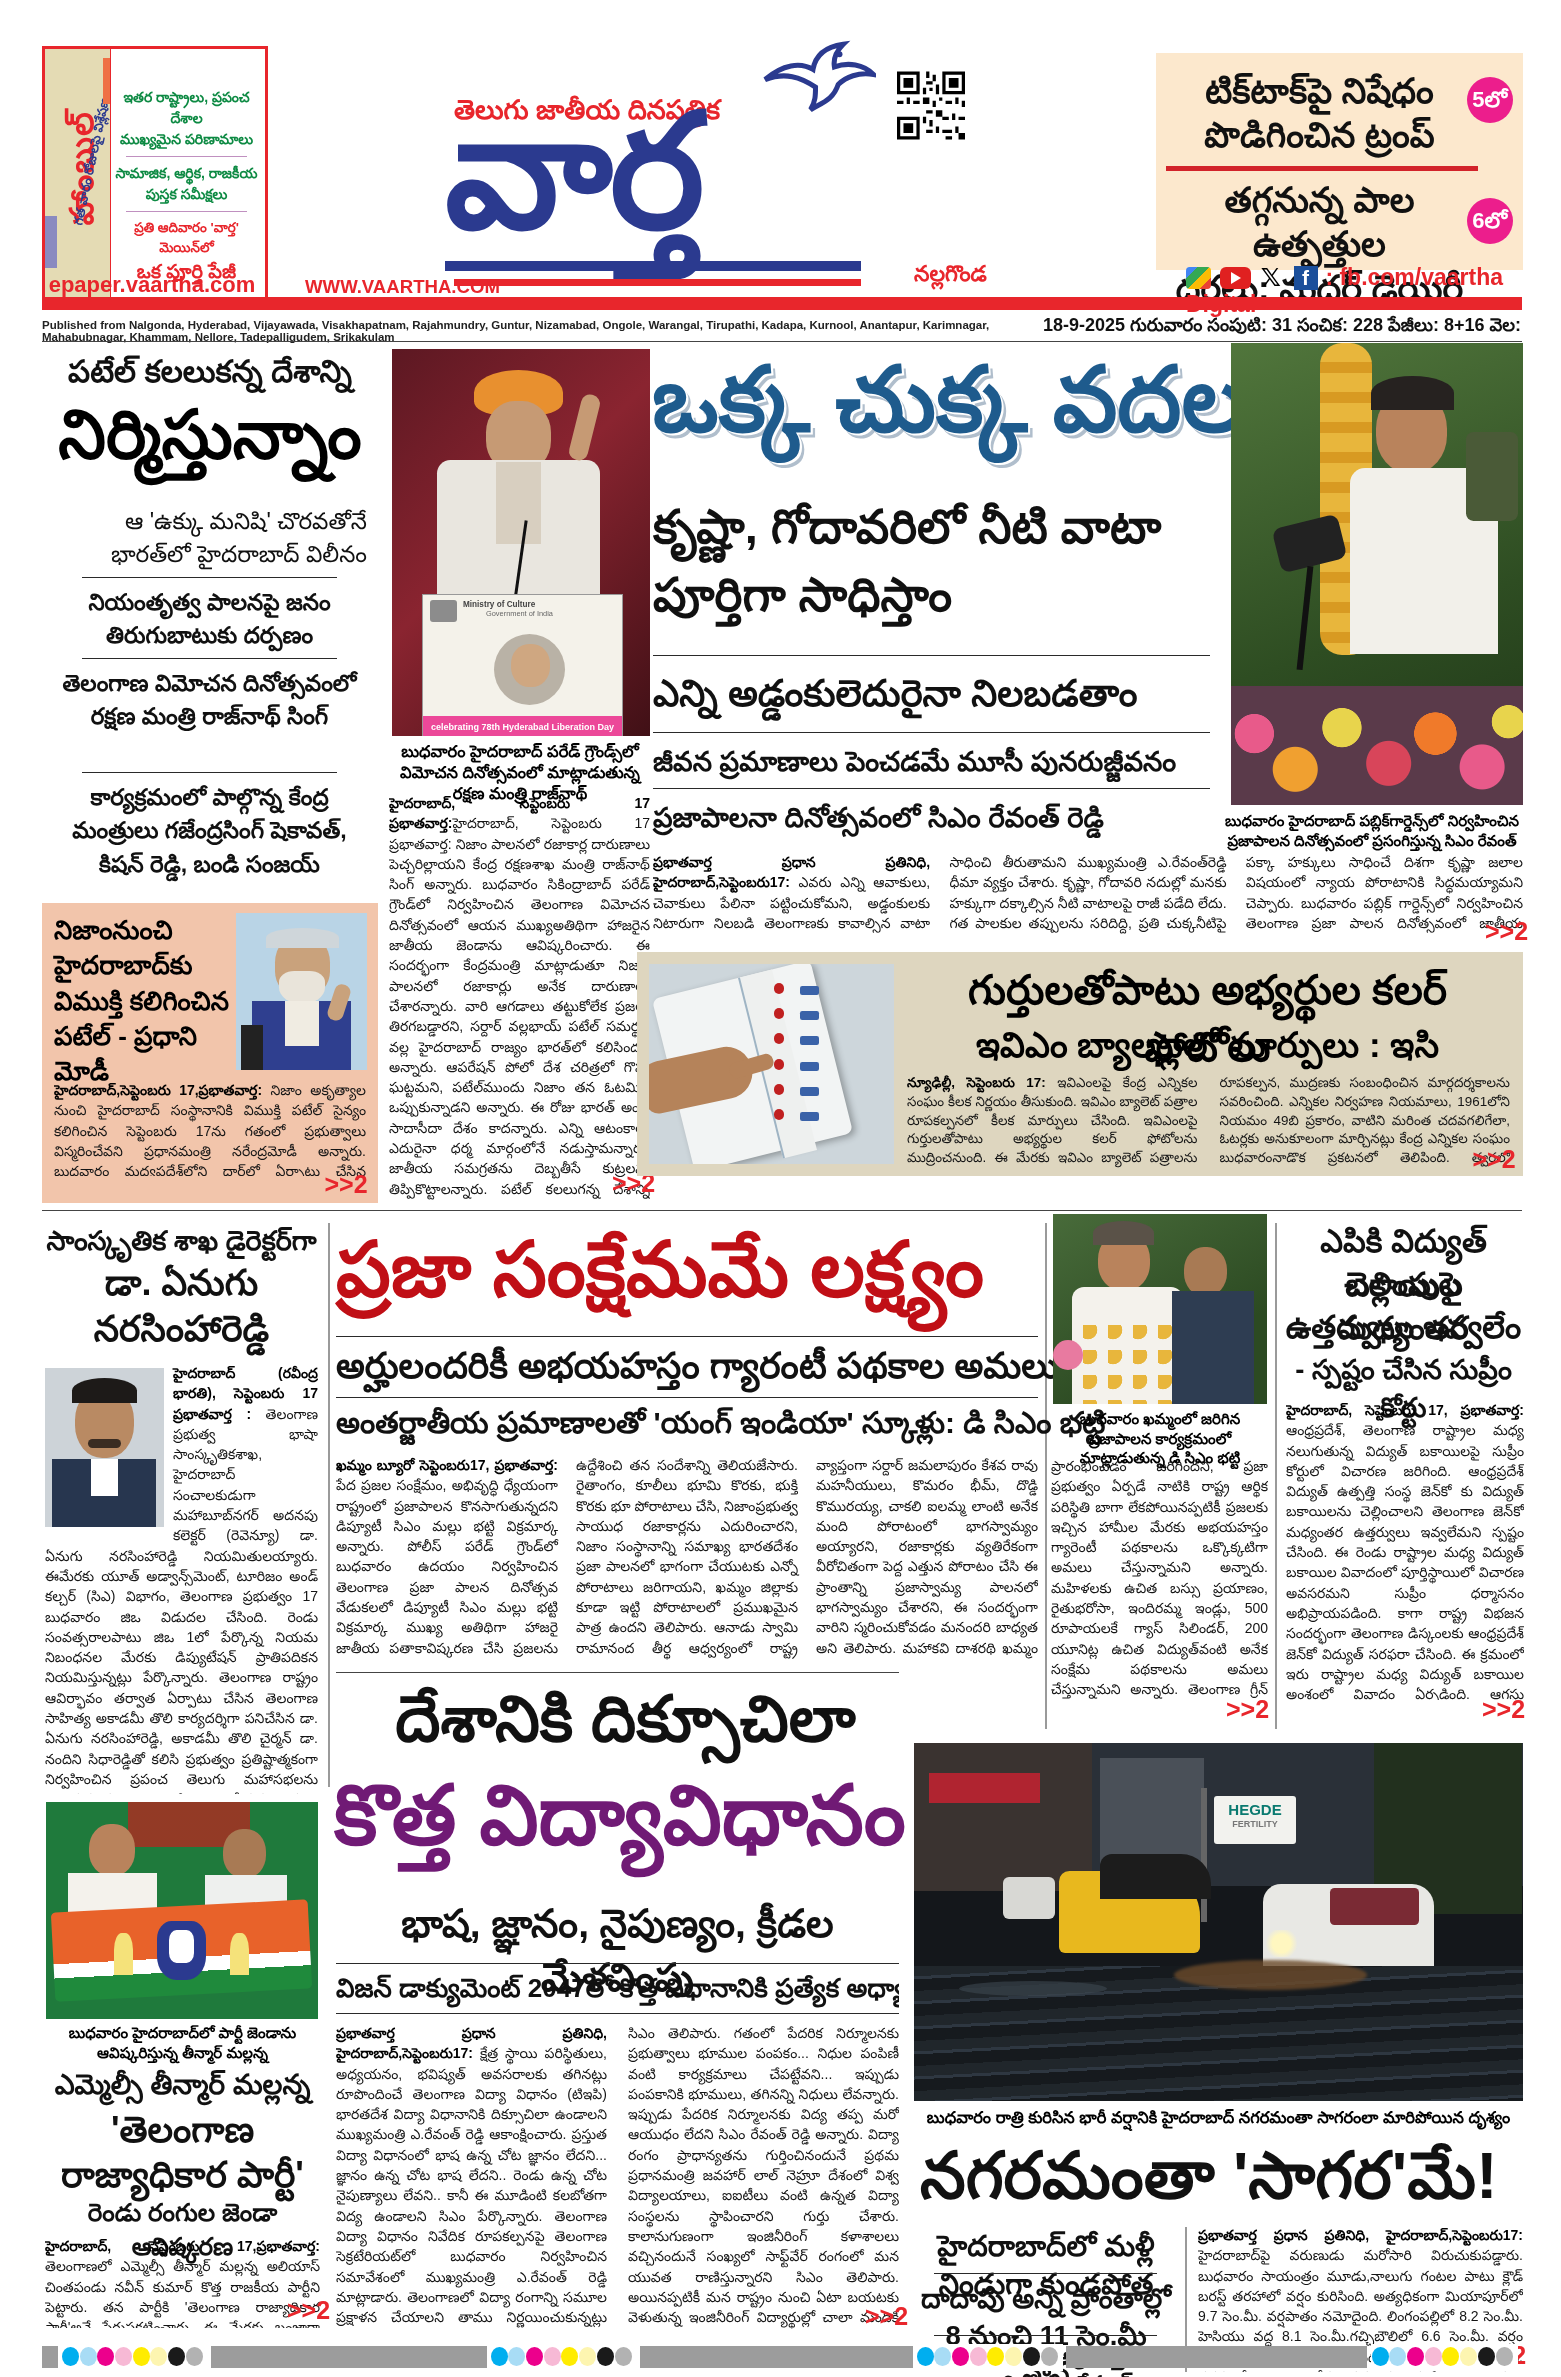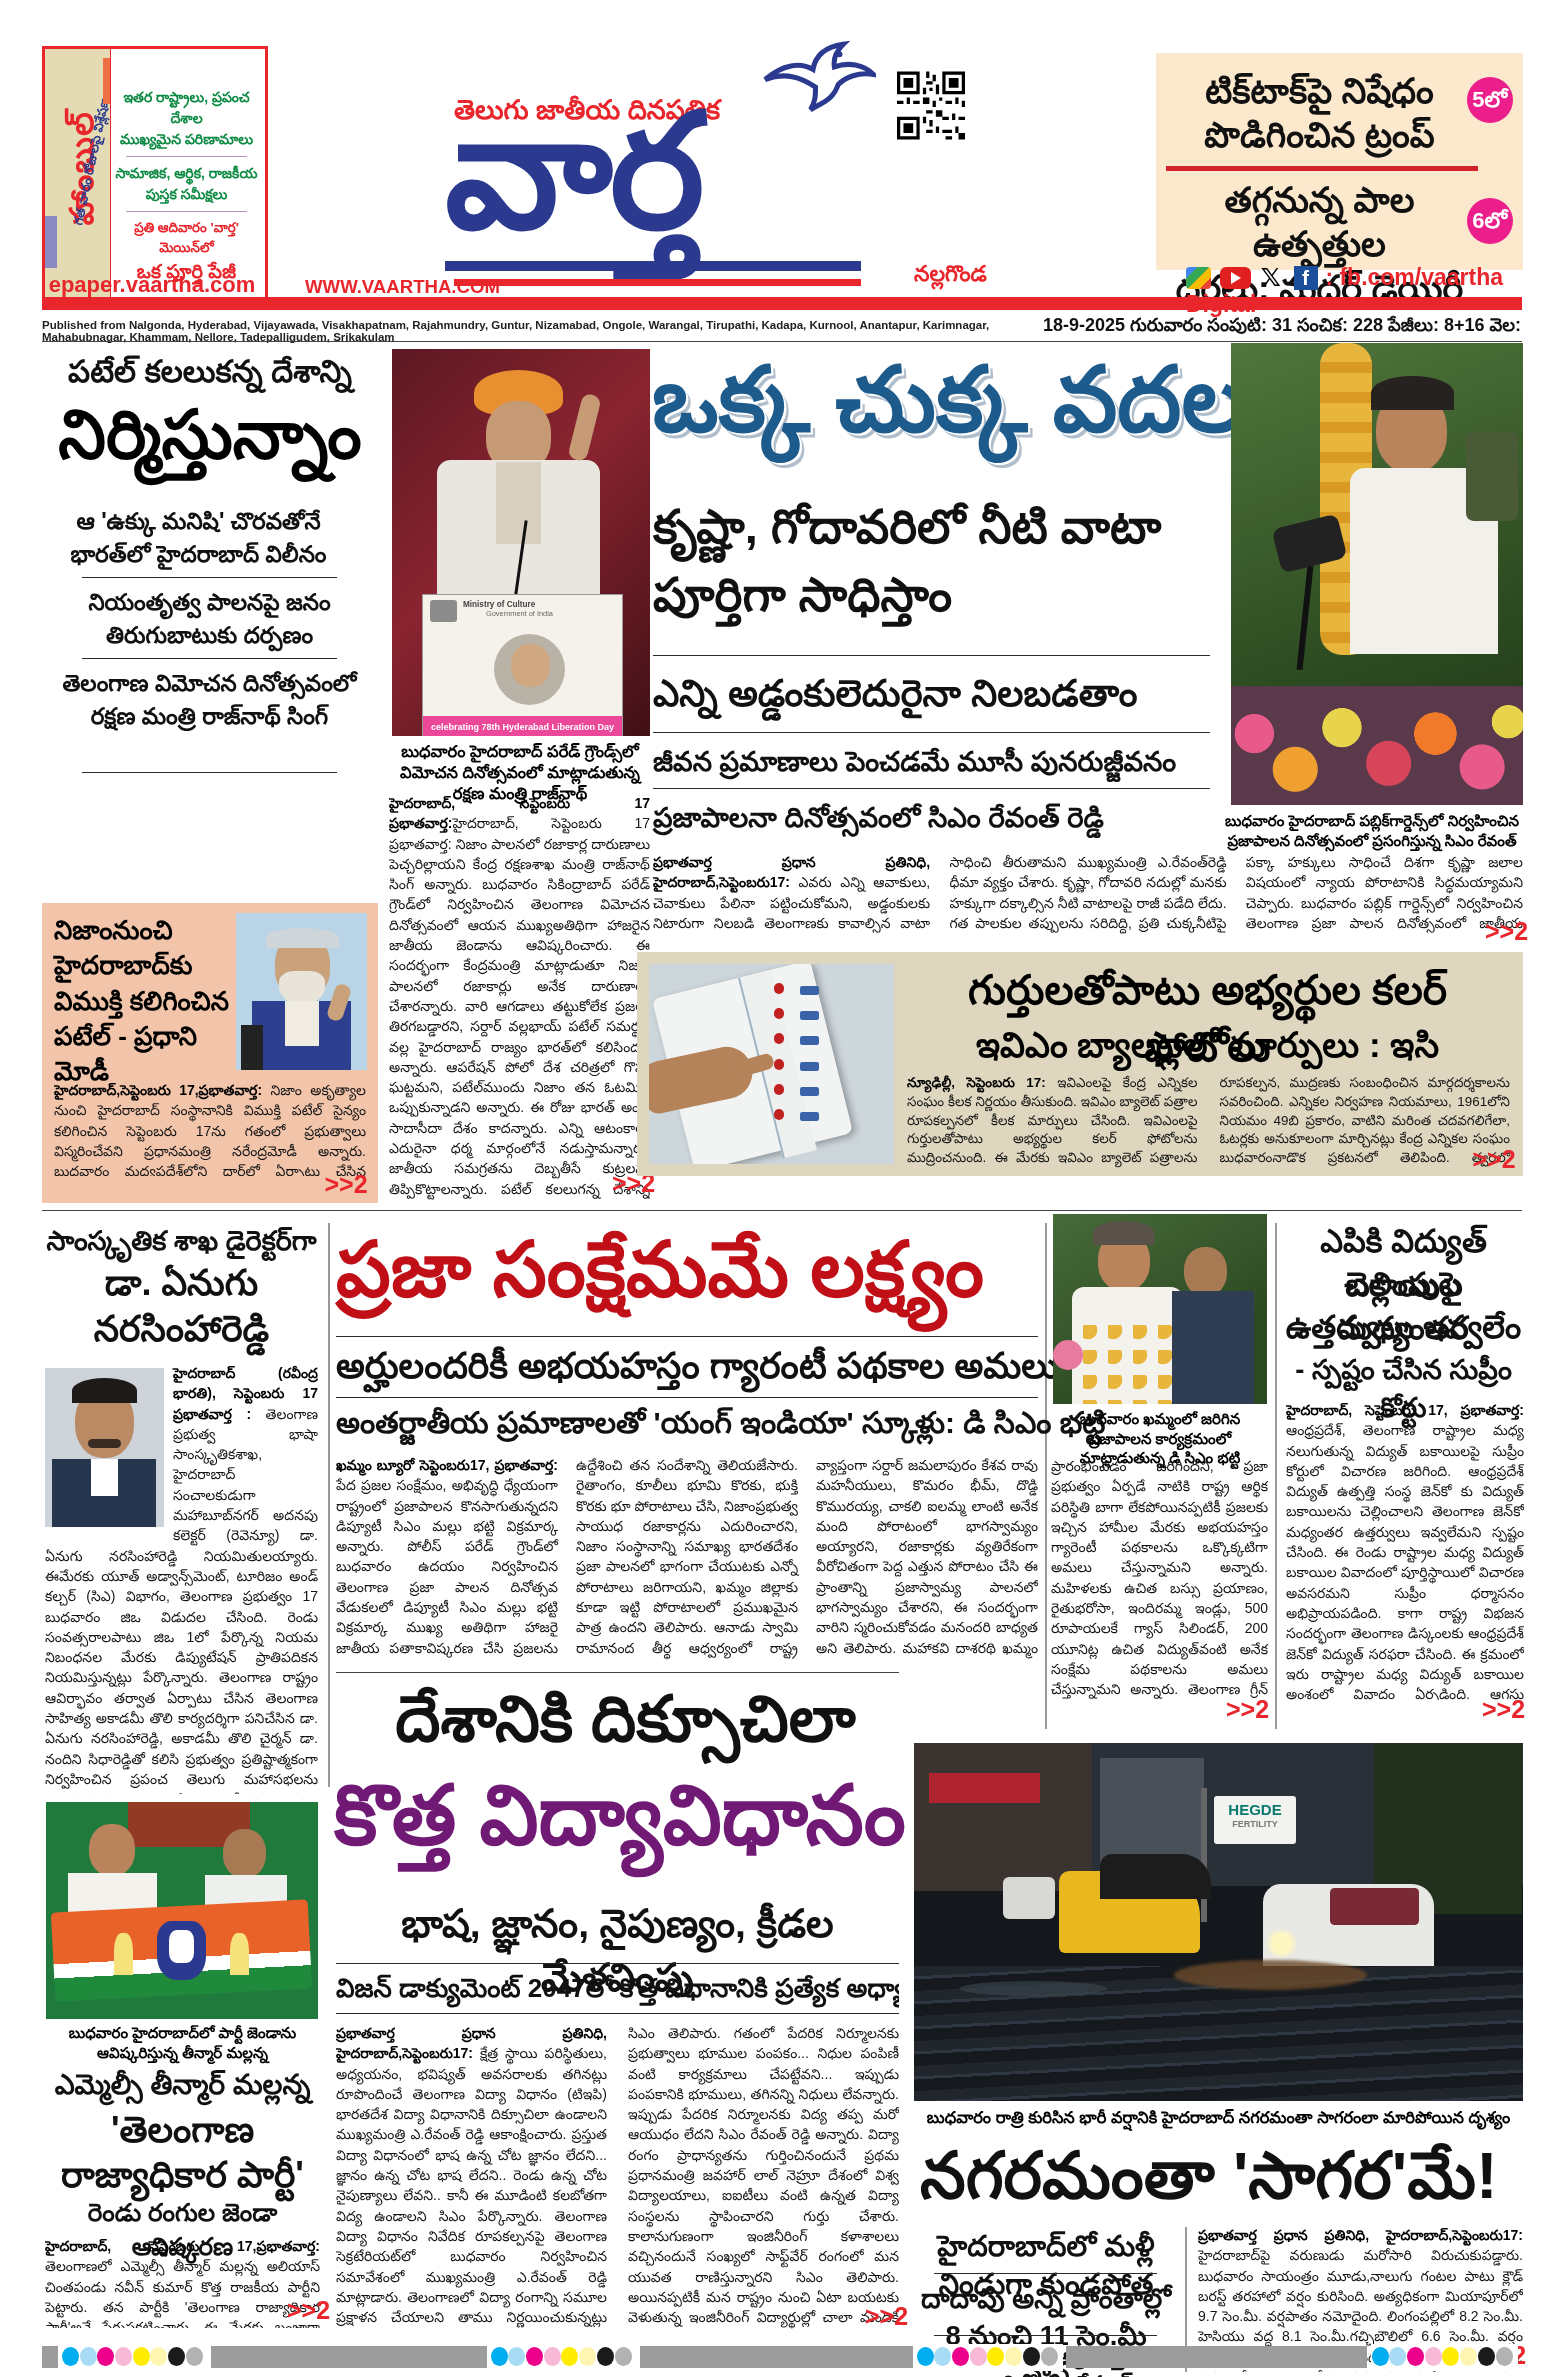--- a/index.html
+++ b/index.html
@@ -91,26 +91,27 @@
     <span style="color:#e8262c;font-weight:bold;font-size:23px;vertical-align:middle;margin-left:4.5px;">: fb.com/vaartha Digital</span>
   </div>
 
   <div class="abs" style="left:42px;top:297px;width:1480px;height:12.6px;background:#e8262c;"></div>
   <div class="abs" style="left:42px;top:319px;width:958px;font-size:11.5px;font-weight:bold;color:#222;">Published from Nalgonda, Hyderabad, Vijayawada, Visakhapatnam, Rajahmundry, Guntur, Nizamabad, Ongole, Warangal, Tirupathi, Kadapa, Kurnool, Anantapur, Karimnagar, Mahabubnagar, Khammam, Nellore, Tadepalligudem, Srikakulam</div>
   <div class="abs" style="left:1024px;top:315px;width:497px;text-align:right;font-size:18px;font-weight:bold;color:#111;">18-9-2025 గురువారం సంపుటి: 31 సంచిక: 228 పేజీలు: 8+16 వెల: 6.50</div>
   <div class="abs thin" style="left:42px;top:341px;width:1480px;"></div>
 
   <div class="abs ctr b" style="left:42px;top:353px;width:336px;font-size:31px;line-height:1.25;">పటేల్ కలలుకన్న దేశాన్ని</div>
   <div class="abs ctr b" style="left:42px;top:395px;width:336px;font-size:68px;line-height:1.15;color:#000;">నిర్మిస్తున్నాం</div>
-  <div class="abs ctr" style="left:38px;top:505px;width:321px;font-size:23px;font-weight:bold;line-height:1.45;">ఆ 'ఉక్కు మనిషి' చొరవతోనే భారత్‌లో హైదరాబాద్ విలీనం</div>
+  <div class="abs ctr" style="left:46px;top:505px;width:321px;font-size:23px;font-weight:normal;line-height:1.45;text-align:right;">ఆ 'ఉక్కు మనిషి' చొరవతోనే భారత్‌లో హైదరాబాద్ విలీనం</div>
   <div class="abs hairline" style="left:82px;top:577px;width:255px;"></div>
   <div class="abs ctr" style="left:49px;top:586px;width:321px;font-size:23px;font-weight:bold;line-height:1.45;">నియంతృత్వ పాలనపై జనం తిరుగుబాటుకు దర్పణం</div>
   <div class="abs hairline" style="left:82px;top:658px;width:255px;"></div>
   <div class="abs ctr" style="left:49px;top:667px;width:321px;font-size:23px;font-weight:bold;line-height:1.45;">తెలంగాణ విమోచన దినోత్సవంలో రక్షణ మంత్రి రాజ్‌నాథ్ సింగ్</div>
   <div class="abs hairline" style="left:82px;top:772px;width:255px;"></div>
+  <div class="abs ctr" style="left:49px;top:661px;width:321px;font-size:23px;font-weight:bold;line-height:1.45;top:781px;height:111px;overflow:hidden;">కార్యక్రమంలో పాల్గొన్న కేంద్ర మంత్రులు గజేంద్రసింగ్ షెకావత్, కిషన్ రెడ్డి, బండి సంజయ్</div>
 
   <div class="abs" style="left:42px;top:903px;width:336px;height:300px;background:#f2c5ab;">
     <div class="abs b" style="left:12px;top:10.4px;width:177px;font-size:26px;line-height:1.35;color:#000;">నిజాంనుంచి హైదరాబాద్‌కు విముక్తి కలిగించిన పటేల్ - ప్రధాని మోడీ</div>
     <div class="ph" style="left:194px;top:10.4px;width:131px;height:157px;background:#b9d4e6;">
       <div class="s" style="left:39px;top:21px;width:55px;height:62px;background:#c9a27c;border-radius:46% 46% 40% 40%;"></div>
       <div class="s" style="left:43px;top:58px;width:46px;height:33px;background:#e9e4da;border-radius:40% 40% 60% 60%;"></div>
       <div class="s" style="left:30px;top:15px;width:73px;height:19.3px;background:#cfd6da;border-radius:50% 50% 0 0;"></div>
       <div class="s" style="left:16.3px;top:88px;width:99px;height:70px;background:#2f3f8f;"></div>
       <div class="s" style="left:49px;top:88px;width:34px;height:45px;background:#f0ece2;"></div>
       <div class="s" style="left:95px;top:71px;width:16.3px;height:37px;background:#c9a27c;border-radius:7.4px;transform:rotate(18deg);"></div>

